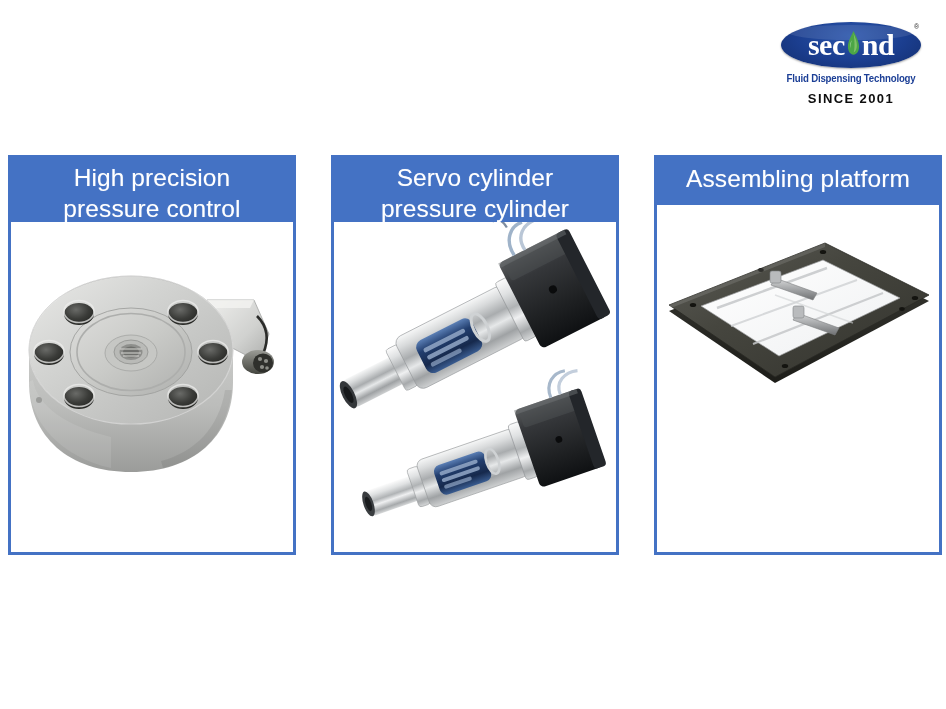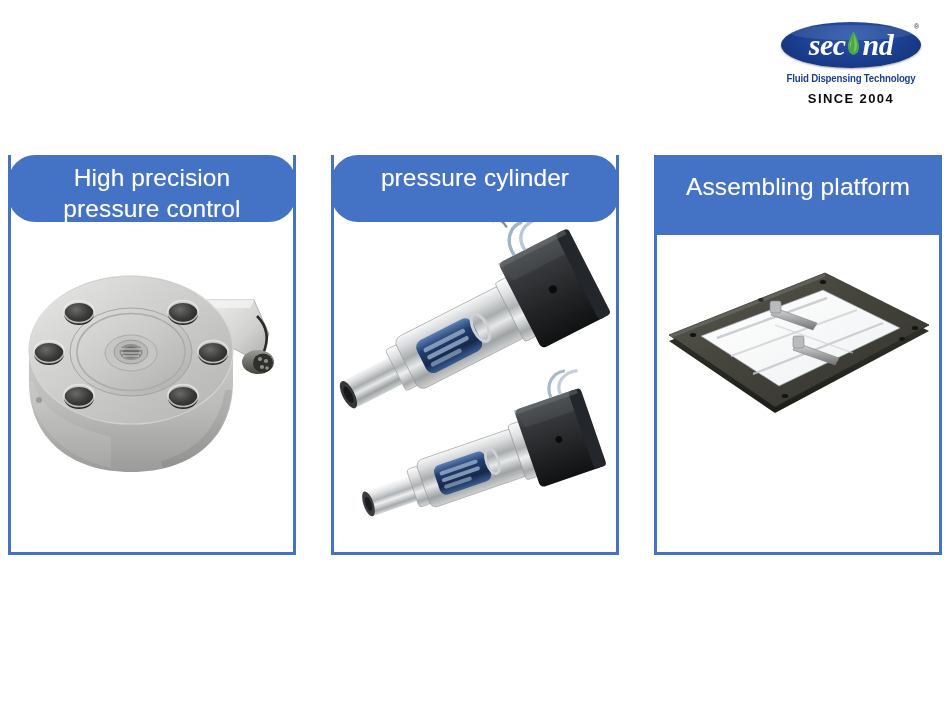--- a/index.html
+++ b/index.html
@@ -53,21 +53,20 @@
   }
   .brand-word {
     position: absolute;
     left: 0;
     top: 0;
     width: 140px;
     height: 46px;
     line-height: 46px;
     color: #ffffff;
     font-family: "Liberation Serif", serif;
-    font-style: italic;
     font-weight: bold;
     font-size: 30px;
     letter-spacing: -0.5px;
     text-align: center;
     white-space: nowrap;
   }
   .brand-word .brand-gap {
     display: inline-block;
     width: 17px;
   }
@@ -134,22 +133,22 @@
   .card-body {
     position: relative;
     overflow: hidden;
   }
 
   #card-sensor   { left: 8px;   top: 155px; width: 288px; height: 400px; }
   #card-cylinder { left: 331px; top: 155px; width: 288px; height: 400px; }
   #card-platform { left: 654px; top: 155px; width: 288px; height: 400px; }
 
   #card-sensor .card-header,
-  #card-cylinder .card-header { height: 67px; border-radius: 27px; }
-  #card-platform .card-header { height: 80px; padding-top: 16px; }
+  #card-cylinder .card-header { height: 67px; }
+  #card-platform .card-header { height: 50px; padding-top: 8px; }
 
   #card-sensor .card-body,
   #card-cylinder .card-body { height: 330px; }
   #card-platform .card-body { height: 335px; }
 
   .prod-svg { display: block; }
 </style>
 </head>
 <body>
 
@@ -158,21 +157,21 @@
     <div class="brand-ellipse"></div>
     <div class="brand-word"><span>sec</span><span class="brand-gap"></span><span>nd</span></div>
     <svg class="brand-drop" viewBox="0 0 14 28">
       <path d="M7 1 C10.6 8.5 13 13 13 17.8 C13 23 10.3 26.6 7 26.6 C3.7 26.6 1 23 1 17.8 C1 13 3.4 8.5 7 1 Z" fill="#4ca646"></path>
       <path d="M7 3.5 C9.2 9 10.6 12.6 10.6 16.4 C10.6 20.4 9.2 23.4 7.2 24.2 C8.3 20 8.6 13.5 7 3.5 Z" fill="#86c46f" opacity="0.85"></path>
       <path d="M5.2 11 C4.2 14 3.6 16.6 3.9 19.6 C2.9 16.6 3.4 13.6 5.2 11 Z" fill="#ffffff" opacity="0.55"></path>
     </svg>
     <span class="brand-reg">®</span>
   </div>
   <div class="brand-tagline">Fluid Dispensing Technology</div>
-  <div class="brand-since">SINCE 2004</div>
+  <div class="brand-since">SINCE 2001</div>
 </div>
 
 <div class="card" id="card-sensor">
   <div class="card-header">
     <span class="hl">High precision</span>
     <span class="hl">pressure control</span>
   </div>
   <div class="card-body">
     <svg class="prod-svg" width="282" height="330" viewBox="0 0 282 330">
       <defs>
@@ -259,20 +258,21 @@
       <path d="M18 160 C18 200 50 235 100 246 L100 215 C55 204 26 184 22 158 Z" fill="#ffffff" opacity="0.10"></path>
       <circle cx="28" cy="178" r="3" fill="#9b9c9a"></circle>
       <path d="M152 246 C190 238 216 212 221 168 L214 168 C208 206 184 230 150 239 Z" fill="#000000" opacity="0.07"></path>
     </svg>
 
   </div>
 </div>
 
 <div class="card" id="card-cylinder">
   <div class="card-header">
+    <span class="hl">Servo cylinder</span>
     <span class="hl">pressure cylinder</span>
   </div>
   <div class="card-body">
     <svg class="prod-svg" width="282" height="330" viewBox="0 0 282 330">
       <defs>
         <linearGradient id="chrome" x1="0" y1="0" x2="0" y2="1">
           <stop offset="0%" stop-color="#f6f7f7"></stop>
           <stop offset="18%" stop-color="#d8dadb"></stop>
           <stop offset="40%" stop-color="#a9acae"></stop>
           <stop offset="58%" stop-color="#e6e8e9"></stop>

